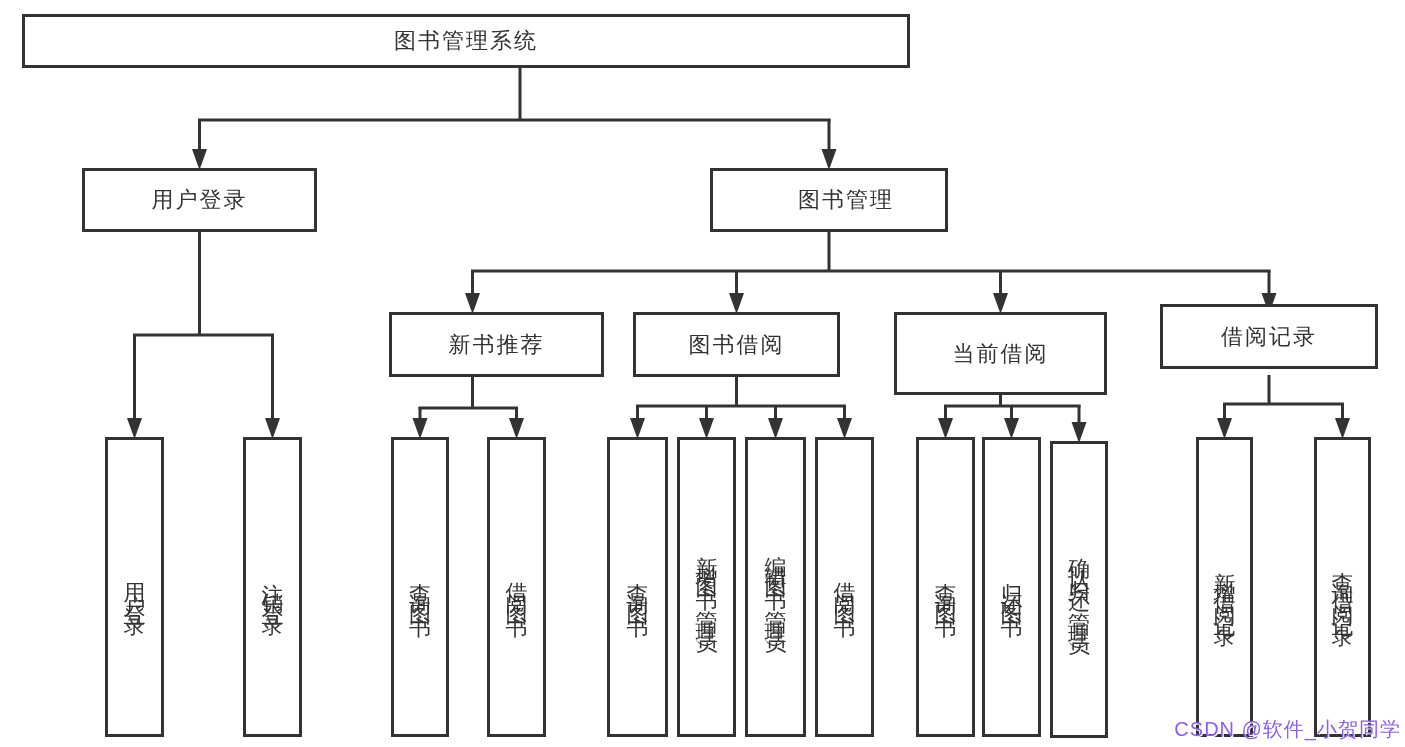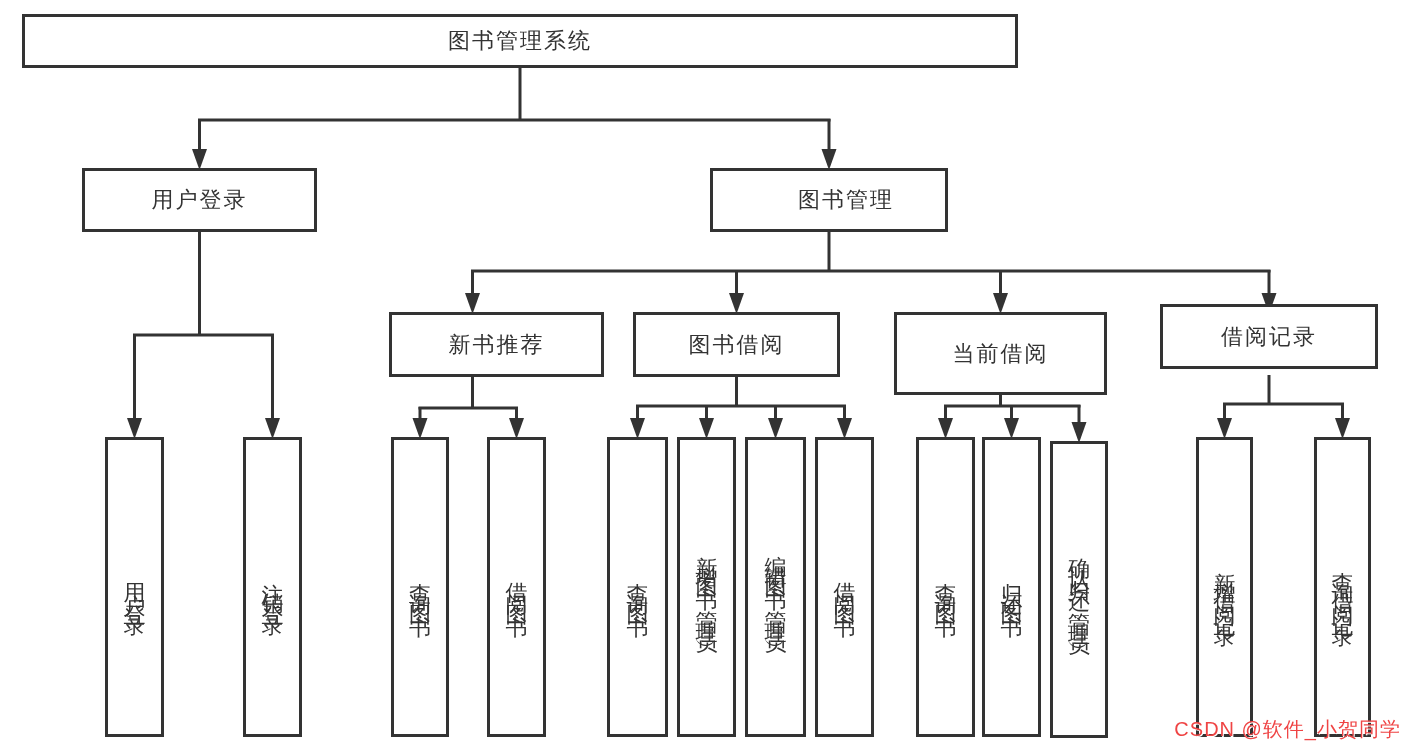--- a/index.html
+++ b/index.html
@@ -14,21 +14,21 @@
     display:flex; align-items:center; justify-content:center;
     font-size:22px; letter-spacing:2px; line-height:1;
     white-space:nowrap;
   }
   .node.vertical {
     writing-mode:vertical-rl; text-orientation:mixed;
     letter-spacing:11px; font-size:22px; white-space:normal;
   }
   .watermark {
     position:absolute; right:4px; bottom:4px;
-    font-size:20px; color:#ef4444; letter-spacing:1px;
+    font-size:20px; color:#8b5cf6; letter-spacing:1px;
     text-shadow:1px 1px 0 #ffffff;
   }
 </style>
 </head>
 <body>
 
 <div class="stage">
   <svg id="connector-layer" width="1405" height="747" viewBox="0 0 1405 747" xmlns="http://www.w3.org/2000/svg">
       <line x1="520" y1="66" x2="520" y2="120" stroke="#333333" stroke-width="3"></line>
       <line x1="198" y1="120" x2="830.5" y2="120" stroke="#333333" stroke-width="3"></line>
@@ -77,21 +77,21 @@
       <line x1="1079" y1="405" x2="1079" y2="425" stroke="#333333" stroke-width="3"></line>
       <polygon points="1071.5,422 1086.5,422 1079,443" fill="#333333"></polygon>
       <line x1="1269" y1="375" x2="1269" y2="404" stroke="#333333" stroke-width="3"></line>
       <line x1="1223" y1="404" x2="1344" y2="404" stroke="#333333" stroke-width="3"></line>
       <line x1="1224.5" y1="403" x2="1224.5" y2="421" stroke="#333333" stroke-width="3"></line>
       <polygon points="1217,418 1232,418 1224.5,439" fill="#333333"></polygon>
       <line x1="1342.5" y1="403" x2="1342.5" y2="421" stroke="#333333" stroke-width="3"></line>
       <polygon points="1335,418 1350,418 1342.5,439" fill="#333333"></polygon>
     </svg>
   <div id="nodes-layer">
-      <div class="node" style="left: 22px; top: 14px; width: 996px; height: 54px;">图书管理系统</div>
+      <div class="node" style="left: 22px; top: 14px; width: 888px; height: 54px;">图书管理系统</div>
       <div class="node" style="left: 82px; top: 168px; width: 235px; height: 64px;">用户登录</div>
       <div class="node" style="left: 710px; top: 168px; width: 238px; height: 64px; padding-left: 34px;">图书管理</div>
       <div class="node vertical" style="left: 105px; top: 437px; width: 59px; height: 300px;">用户登录</div>
       <div class="node vertical" style="left: 243px; top: 437px; width: 59px; height: 300px;">注销登录</div>
       <div class="node" style="left: 365px; top: 312px; width: 215px; height: 65px; margin-left: 24px;">新书推荐</div>
       <div class="node" style="left: 633px; top: 312px; width: 207px; height: 65px;">图书借阅</div>
       <div class="node" style="left: 894px; top: 312px; width: 213px; height: 83px;">当前借阅</div>
       <div class="node" style="left: 1160px; top: 304px; width: 218px; height: 65px;">借阅记录</div>
       <div class="node vertical" style="left: 391px; top: 437px; width: 58px; height: 300px;">查询图书</div>
       <div class="node vertical" style="left: 487px; top: 437px; width: 59px; height: 300px;">借阅图书</div>

